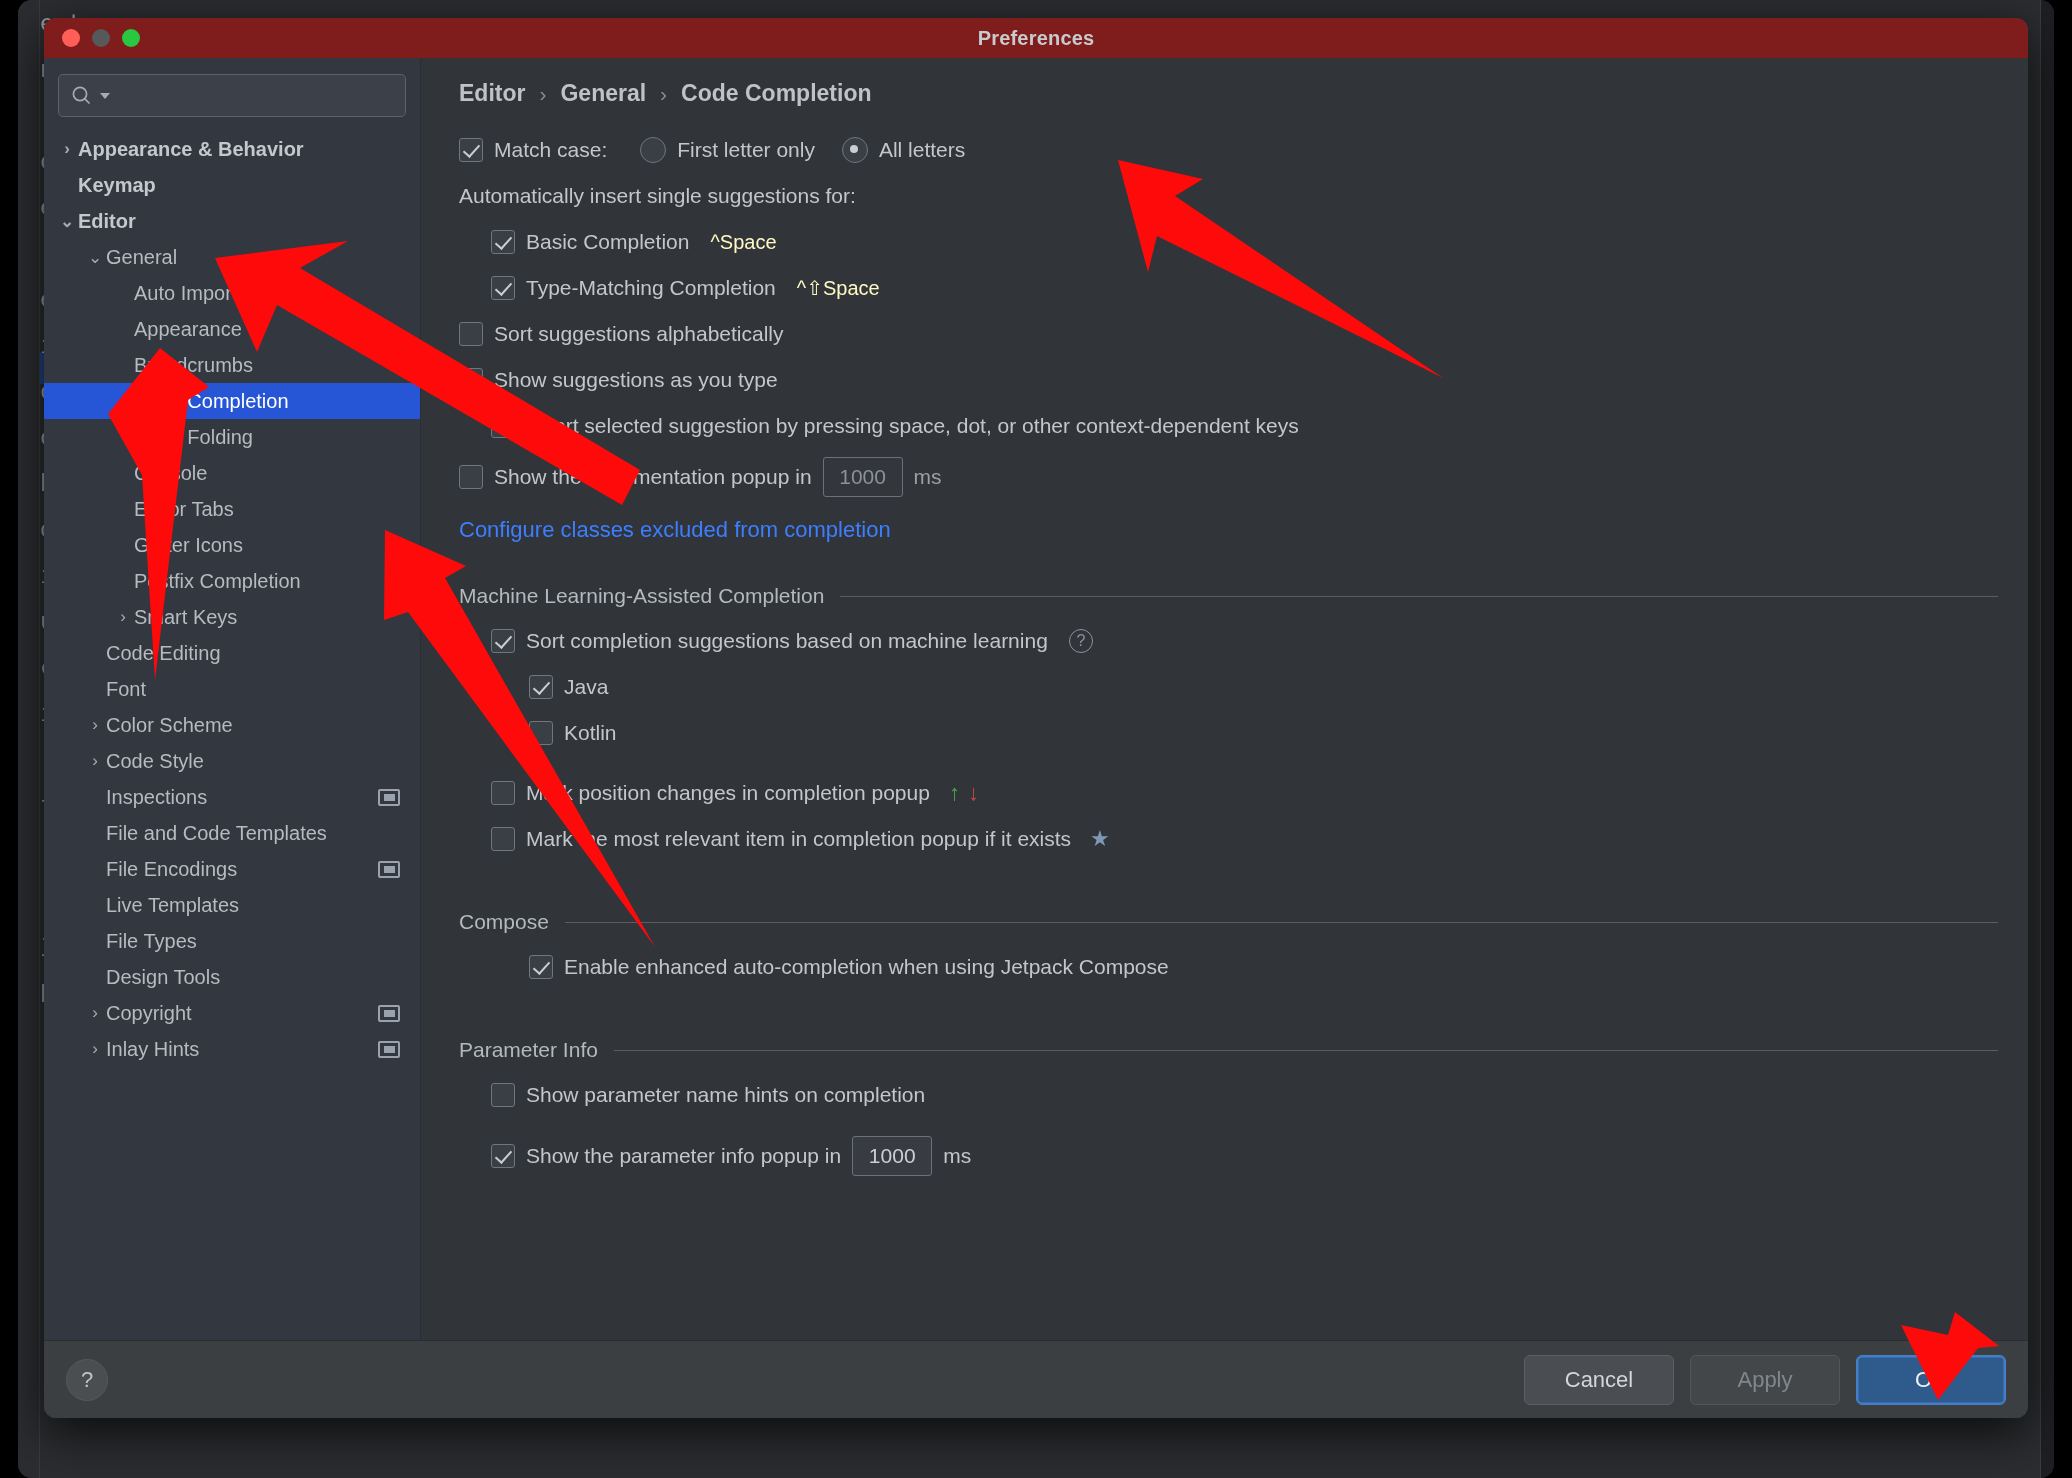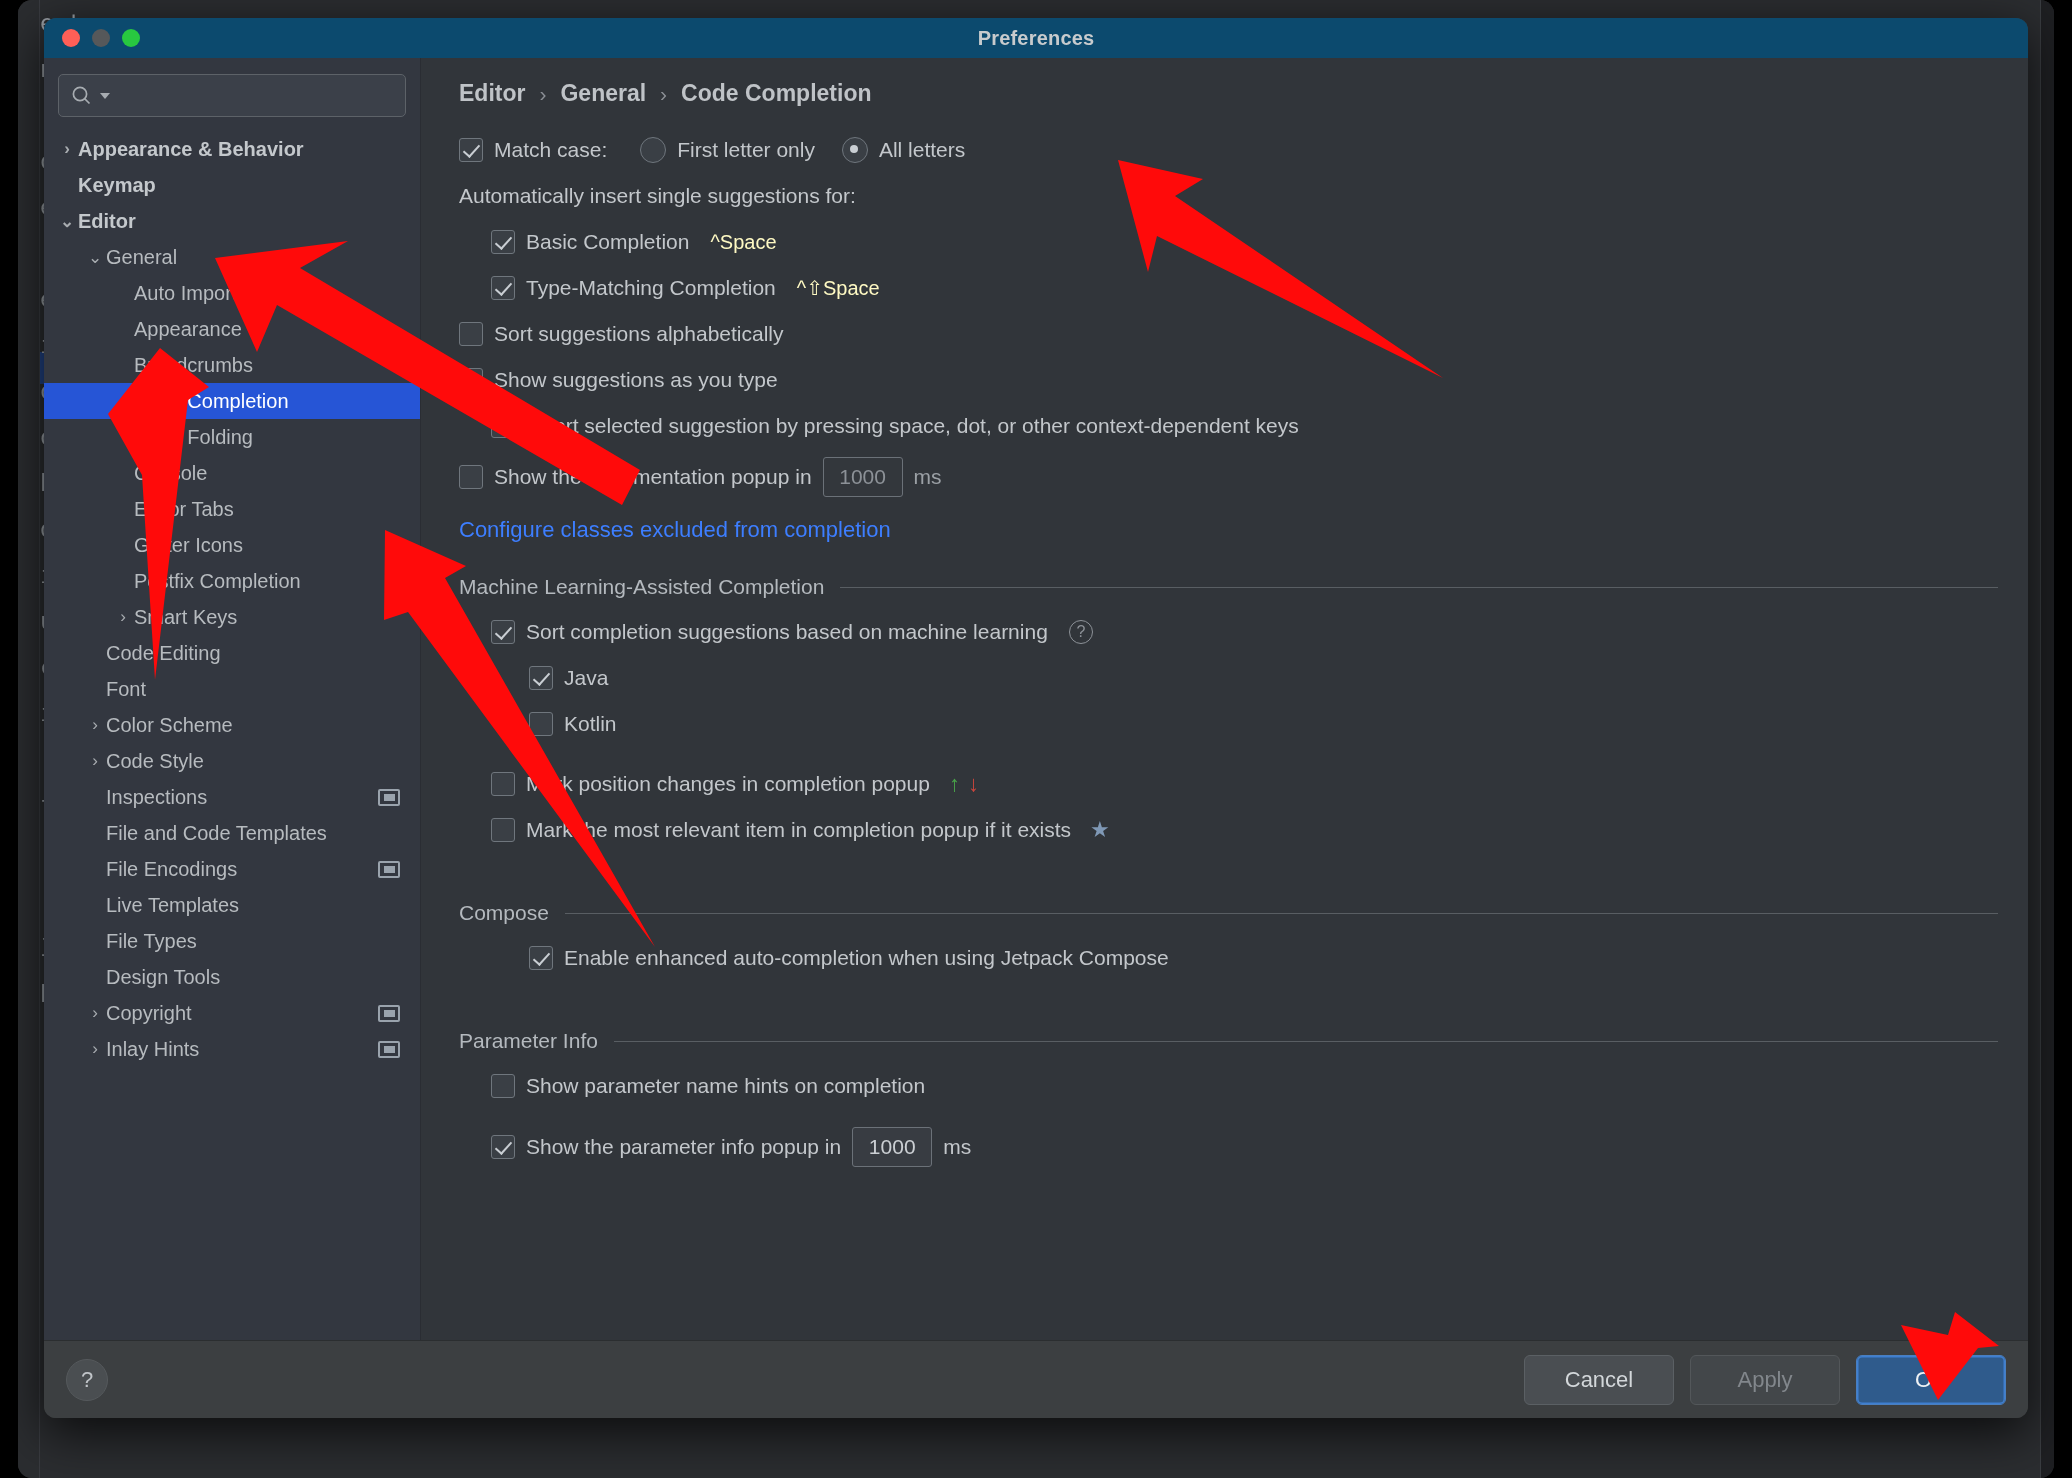--- a/index.html
+++ b/index.html
@@ -41,21 +41,21 @@
 
   
   .dialog {
     position: absolute; left: 44px; top: 18px; width: 1984px; height: 1400px;
     background: #3c3f41; border-radius: 12px;
     box-shadow: 0 14px 50px rgba(0,0,0,0.75);
     overflow: hidden;
     display: flex; flex-direction: column;
   }
   .titlebar {
-    height: 40px; background: #0c4a6e; position: relative; flex: 0 0 40px;
+    height: 40px; background: #7f1d1d; position: relative; flex: 0 0 40px;
     display: flex; align-items: center; justify-content: center;
   }
   .traffic { position: absolute; left: 18px; top: 11px; display: flex; gap: 12px; }
   .tl { width: 18px; height: 18px; border-radius: 50%; }
   .tl.red { background: #ff5f57; }
   .tl.amber { background: #56585a; }
   .tl.green { background: #28c840; }
   .win-title {
     font-size: 20px; font-weight: bold; color: #c8cbcd; letter-spacing: .2px;
   }
@@ -134,21 +134,21 @@
   }
   .numbox {
     width: 80px; height: 40px; background: #383c42; border: 1px solid #6b7178;
     border-radius: 3px; color: #cbcfd3; font-size: 21px;
     display: flex; align-items: center; justify-content: center;
   }
   .numbox.dim { color: #8c9197; background: #33373c; }
 
   .link { color: #3d7eff; font-size: 22px; }
 
-  .sect { display: flex; align-items: center; gap: 16px; margin: 28px 0 16px 0; }
+  .sect { display: flex; align-items: center; gap: 16px; margin: 37px 0 16px 0; }
   .sect-title { font-size: 21px; color: #b4b9be; white-space: nowrap; }
   .sect-line { flex: 1 1 auto; height: 1px; background: #595e63; }
 
   .indent-1 { margin-left: 32px; align-items: center; }
   .indent-2 { margin-left: 62px; padding-left: 8px; }
 
   .help-icon {
     width: 24px; height: 24px; border: 1.6px solid #8d9298; border-radius: 50%;
     color: #8d9298; font-size: 16px; display: inline-flex;
     align-items: center; justify-content: center; margin-left: 10px;

